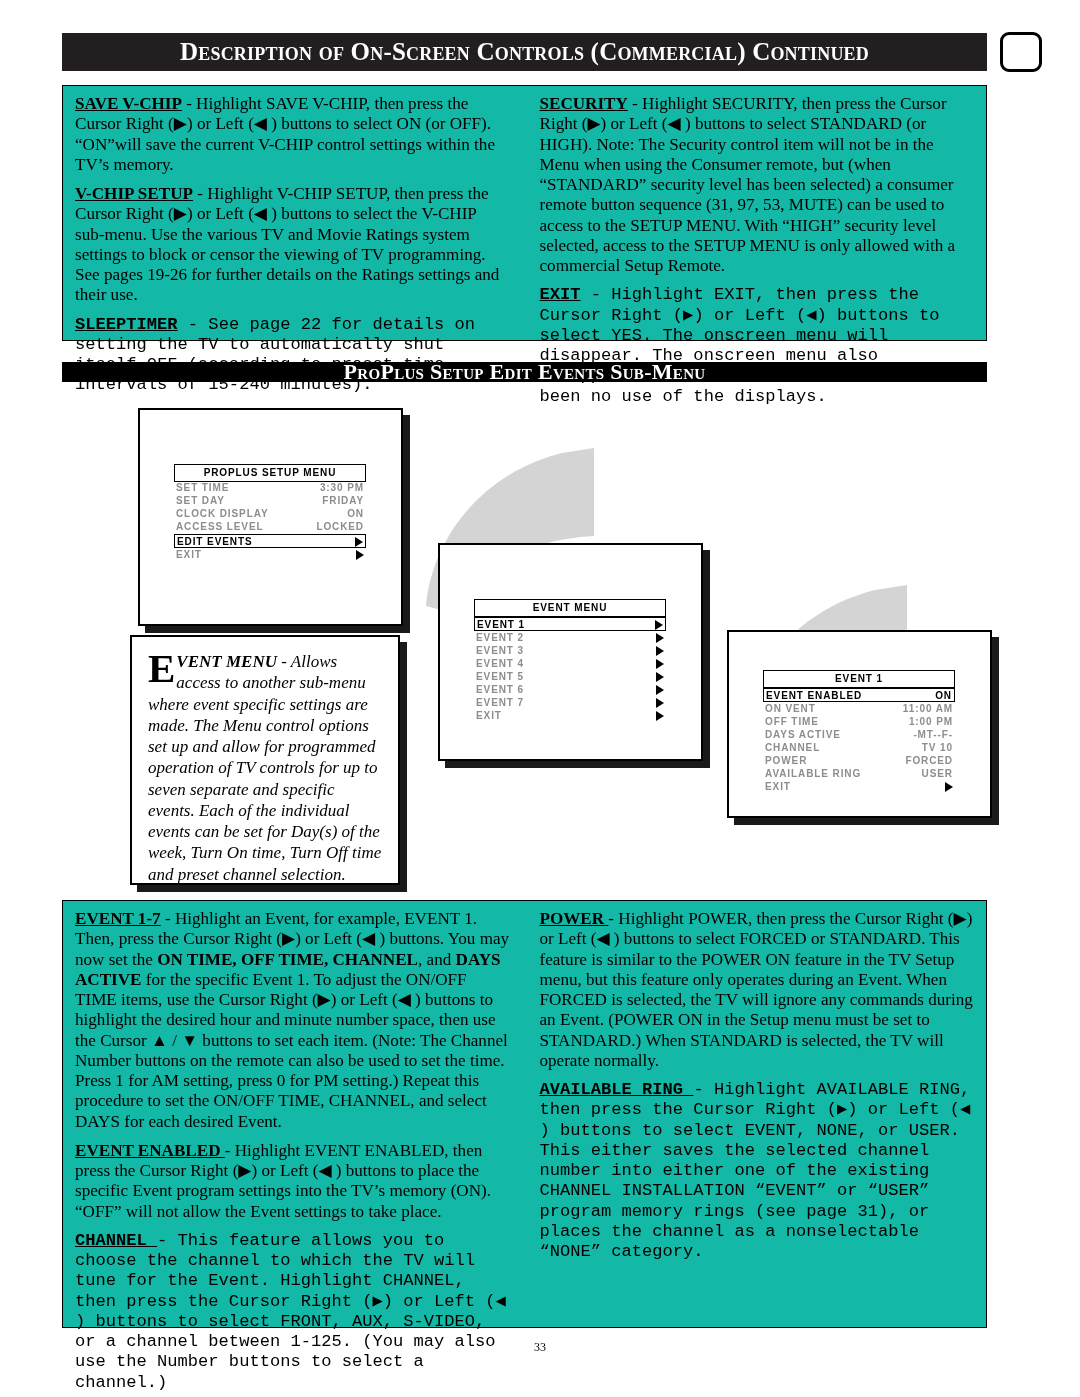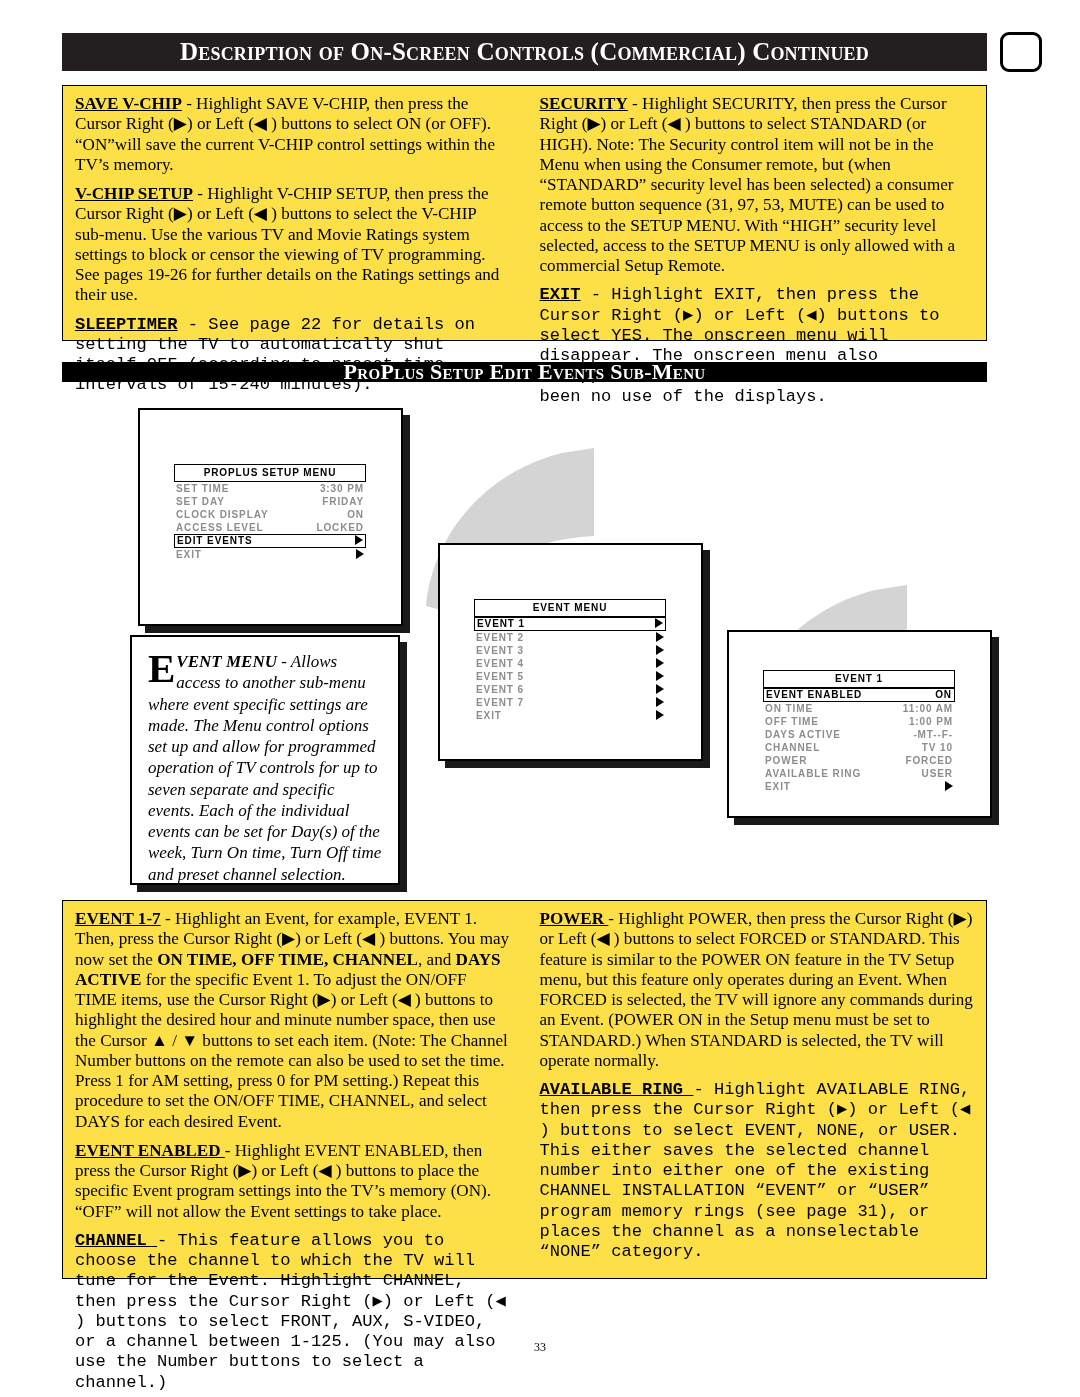--- a/index.html
+++ b/index.html
@@ -38,21 +38,21 @@
     width: 42px; height: 40px;
     border: 3px solid #000;
     border-radius: 9px;
     background: #fff;
   }
 
   
   .panel {
     position: absolute;
     border: 1.6px solid #000;
-    background: #fde047;
+    background: #14b8a6;
   }
 
   .cols {
     display: flex;
     width: 100%;
     height: 100%;
   }
   .col {
     flex: 1 1 0;
     padding: 8px 12px 4px 12px;
@@ -114,21 +114,21 @@
   .osd-title {
     border: 1.4px solid #000;
     text-align: center;
     padding: 2.2px 0 2.4px 0;
     color: #000;
     font-weight: bold;
   }
   .osd-row {
     display: flex;
     justify-content: space-between;
-    align-items: flex-start;
+    align-items: flex-end;
     color: #8d8d8d;
     padding: 1.1px 2px 1.1px 2px;
     height: 13px;
   }
   .osd-row.hl {
     color: #000;
     border: 1.6px solid #000;
     padding: 0.4px 2px;
     height: 14.5px;
   }
@@ -285,21 +285,21 @@
   </div>
 
   <div class="tvscreen" style="left:727px; top:230px; width:265px; height:188px;">
     <div class="osd" style="left:34px; top:38px; width:192px;">
       <div class="osd-title">EVENT  1</div>
       <div class="osd-row hl">
         <span class="lbl">EVENT ENABLED</span>
         <span class="val">ON</span>
       </div>
       <div class="osd-row">
-        <span class="lbl">ON TIME</span>
+        <span class="lbl">ON VENT</span>
         <span class="val">11:00 AM</span>
       </div>
       <div class="osd-row">
         <span class="lbl">OFF TIME</span>
         <span class="val">1:00 PM</span>
       </div>
       <div class="osd-row">
         <span class="lbl">DAYS ACTIVE</span>
         <span class="val">-MT--F-</span>
       </div>
@@ -321,21 +321,21 @@
       </div>
     </div>
   </div>
 
   <div class="callout" style="left:130px; top:235px; width:270px; height:250px;">
     <p><span class="dropcap">E</span><span class="hdr">VENT MENU</span><span> - Allows access to another sub-menu where event specific settings are made. The Menu control options set up and allow for programmed operation of TV controls for up to seven separate and specific events. Each of the individual events can be set for Day(s) of the week, Turn On time, Turn Off time and preset channel selection.</span></p>
   </div>
 
 </div>
 
-<div class="panel" id="bottom-box" style="left:62px; top:900px; width:925px; height:379px;">
+<div class="panel" id="bottom-box" style="left:62px; top:900px; width:925px; height:428px;">
   <div class="cols">
     <div class="col left">
       <p class="para"><span class="term">EVENT 1-7</span><span> - Highlight an Event, for example, EVENT 1. Then, press the Cursor Right (▶) or Left (◀ ) buttons. You may now set the </span><span class="bold">ON TIME, OFF TIME, CHANNEL</span><span>, and </span><span class="bold">DAYS ACTIVE</span><span> for the specific Event 1. To adjust the ON/OFF TIME items, use the Cursor Right (▶) or Left (◀ ) buttons to highlight the desired hour and minute number space, then use the Cursor ▲ / ▼ buttons to set each item. (Note: The Channel Number buttons on the remote can also be used to set the time. Press 1 for AM setting, press 0 for PM setting.) Repeat this procedure to set the ON/OFF TIME, CHANNEL, and select DAYS for each desired Event.</span></p>
       <p class="para"><span class="term">EVENT ENABLED </span><span>- Highlight EVENT ENABLED, then press the Cursor Right (▶) or Left (◀ ) buttons to place the specific Event program settings into the TV’s memory (ON). “OFF” will not allow the Event settings to take place.</span></p>
       <p class="para"><span class="term">CHANNEL </span><span>- This feature allows you to choose the channel to which the TV will tune for the Event. Highlight CHANNEL, then press the Cursor Right (▶) or Left (◀ ) buttons to select FRONT, AUX, S-VIDEO, or a channel between 1-125. (You may also use the Number buttons to select a channel.)</span></p>
     </div>
     <div class="col right">
       <p class="para"><span class="term">POWER </span><span> - Highlight POWER, then press the Cursor Right (▶) or Left (◀ ) buttons to select FORCED or STANDARD. This feature is similar to the POWER ON feature in the TV Setup menu, but this feature only operates during an Event. When FORCED is selected, the TV will ignore any commands during an Event. (POWER ON in the Setup menu must be set to STANDARD.) When STANDARD is selected, the TV will operate normally.</span></p>
       <p class="para"><span class="term">AVAILABLE RING </span><span> - Highlight AVAILABLE RING, then press the Cursor Right (▶) or Left (◀ ) buttons to select EVENT, NONE, or USER. This either saves the selected channel number into either one of the existing CHANNEL INSTALLATION “EVENT” or “USER” program memory rings (see page 31), or places the channel as a nonselectable “NONE” category.</span></p>
     </div>

